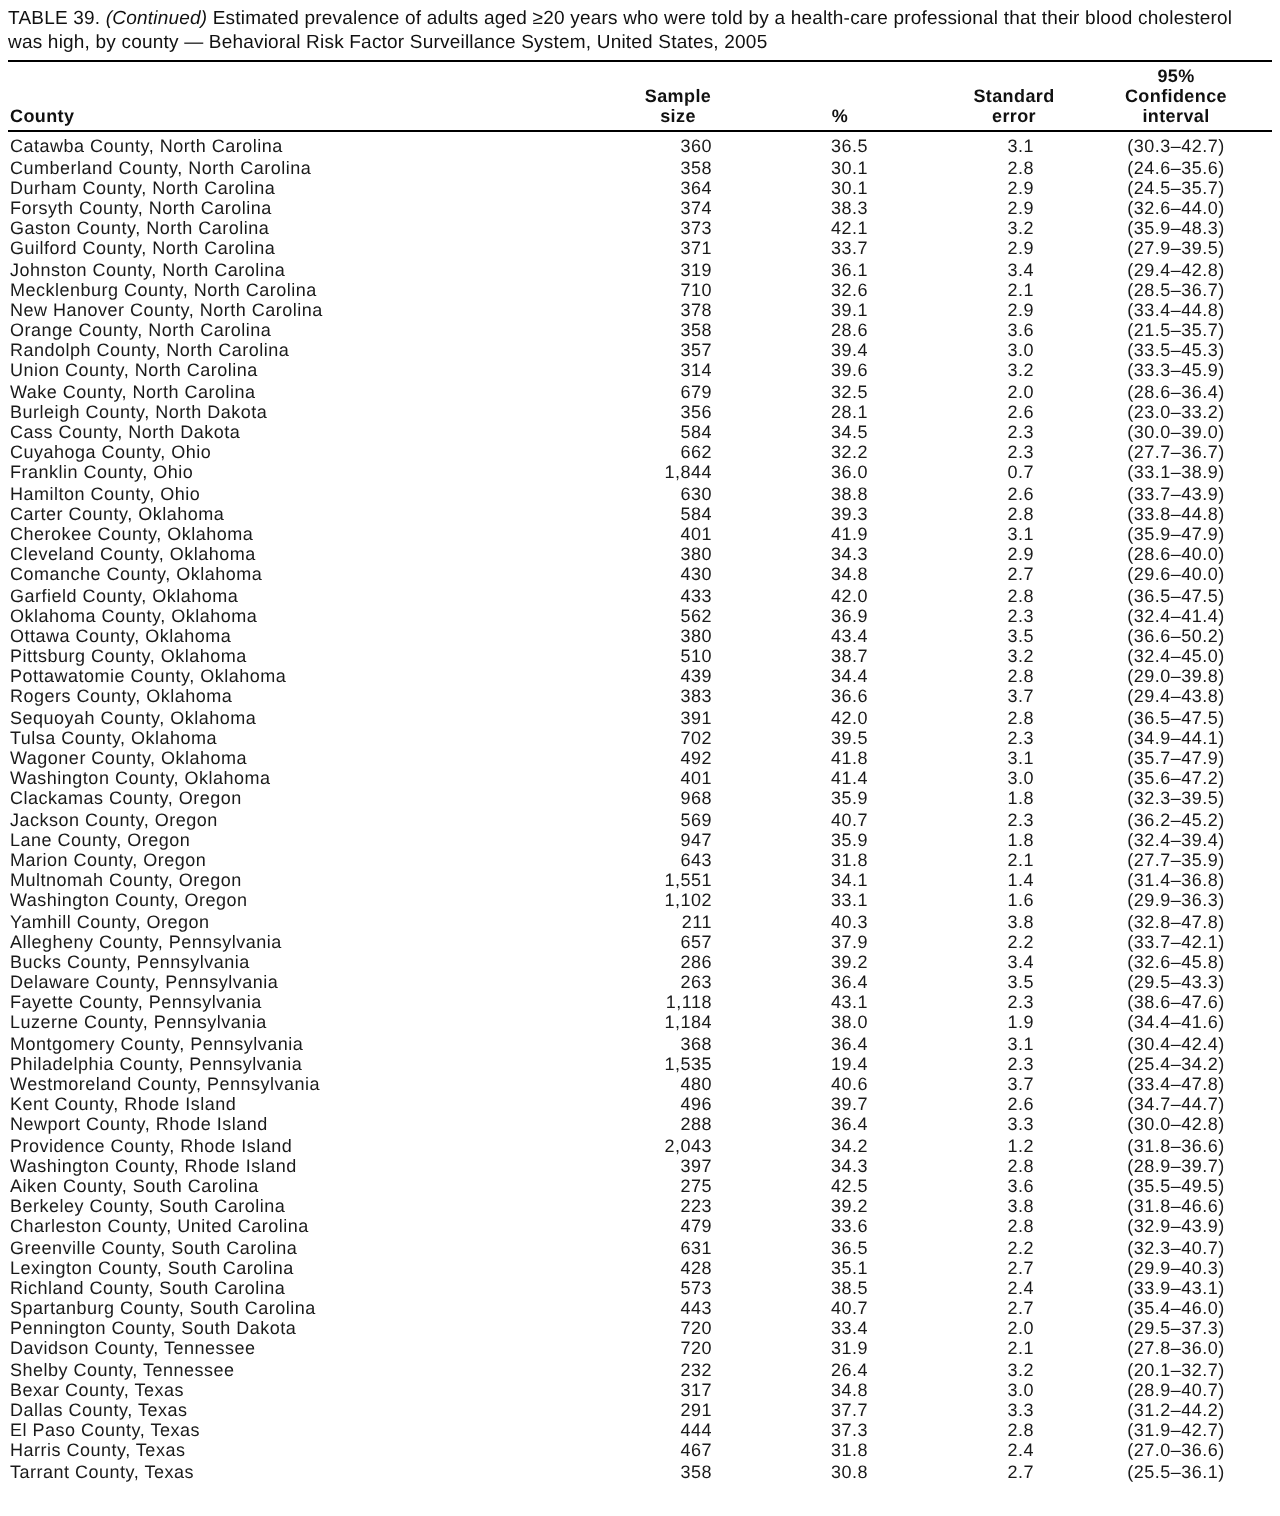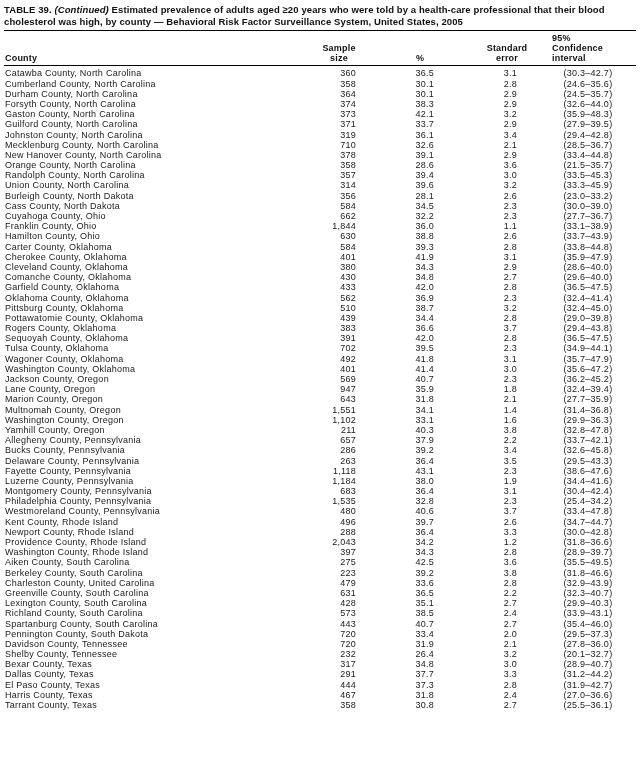--- a/index.html
+++ b/index.html
@@ -15,21 +15,21 @@
     font-family: "Liberation Sans", sans-serif;
   }
   .page {
     width: 640px;
     height: 758px;
     box-sizing: border-box;
     padding: 4px 4px 0 4px;
   }
   .title {
     font-size: 9.5px;
-    font-weight: bold;
+    font-weight: normal;
     line-height: 11.5px;
     letter-spacing: 0.1px;
     color: #111;
     border-bottom: 1px solid #000;
     padding-bottom: 3px;
   }
   .title .i { font-style: italic; }
   table {
     width: 632px;
     border-collapse: collapse;
@@ -61,21 +61,21 @@
     color: #1a1a1a;
   }
   tbody tr { height: 10.18px; }
   tbody tr:first-child td { padding-top: 2px; }
   .c0 { text-align: left; padding-left: 1px; }
   td.c1 { text-align: right; padding-right: 22px; }
   td.c2 { text-align: right; padding-right: 28px; }
   td.c3 { text-align: right; padding-right: 35px; }
   td.c4 { text-align: center; padding-right: 12px; }
   th.c1, th.c2, th.c3 { text-align: center; }
-  th.c4 { text-align: left; padding-right: 12px; }
+  th.c4 { text-align: center; padding-right: 12px; }
 </style>
 </head>
 <body>
 
 <div class="page">
   <div class="title">
     <span>TABLE 39.</span><span class="i"> (Continued)</span><span> Estimated prevalence of adults aged ≥20 years who were told by a health-care professional that their blood cholesterol was high, by county — Behavioral Risk Factor Surveillance System, United States, 2005</span>
   </div>
   <table>
     <colgroup>
@@ -187,20 +187,27 @@
   </tr>
 
   <tr>
     <td class="c0">Union County, North Carolina</td>
     <td class="c1">314</td>
     <td class="c2">39.6</td>
     <td class="c3">3.2</td>
     <td class="c4">(33.3–45.9)</td>
   </tr>
 
+  <tr>
+    <td class="c0">Wake County, North Carolina</td>
+    <td class="c1">679</td>
+    <td class="c2">32.5</td>
+    <td class="c3">2.0</td>
+    <td class="c4">(28.6–36.4)</td>
+  </tr>
 
   <tr>
     <td class="c0">Burleigh County, North Dakota</td>
     <td class="c1">356</td>
     <td class="c2">28.1</td>
     <td class="c3">2.6</td>
     <td class="c4">(23.0–33.2)</td>
   </tr>
 
   <tr>
@@ -216,21 +223,21 @@
     <td class="c1">662</td>
     <td class="c2">32.2</td>
     <td class="c3">2.3</td>
     <td class="c4">(27.7–36.7)</td>
   </tr>
 
   <tr>
     <td class="c0">Franklin County, Ohio</td>
     <td class="c1">1,844</td>
     <td class="c2">36.0</td>
-    <td class="c3">1.1</td>
+    <td class="c3">0.7</td>
     <td class="c4">(33.1–38.9)</td>
   </tr>
 
   <tr>
     <td class="c0">Hamilton County, Ohio</td>
     <td class="c1">630</td>
     <td class="c2">38.8</td>
     <td class="c3">2.6</td>
     <td class="c4">(33.7–43.9)</td>
   </tr>
@@ -276,20 +283,27 @@
   </tr>
 
   <tr>
     <td class="c0">Oklahoma County, Oklahoma</td>
     <td class="c1">562</td>
     <td class="c2">36.9</td>
     <td class="c3">2.3</td>
     <td class="c4">(32.4–41.4)</td>
   </tr>
 
+  <tr>
+    <td class="c0">Ottawa County, Oklahoma</td>
+    <td class="c1">380</td>
+    <td class="c2">43.4</td>
+    <td class="c3">3.5</td>
+    <td class="c4">(36.6–50.2)</td>
+  </tr>
 
   <tr>
     <td class="c0">Pittsburg County, Oklahoma</td>
     <td class="c1">510</td>
     <td class="c2">38.7</td>
     <td class="c3">3.2</td>
     <td class="c4">(32.4–45.0)</td>
   </tr>
 
   <tr>
@@ -333,20 +347,27 @@
   </tr>
 
   <tr>
     <td class="c0">Washington County, Oklahoma</td>
     <td class="c1">401</td>
     <td class="c2">41.4</td>
     <td class="c3">3.0</td>
     <td class="c4">(35.6–47.2)</td>
   </tr>
 
+  <tr>
+    <td class="c0">Clackamas County, Oregon</td>
+    <td class="c1">968</td>
+    <td class="c2">35.9</td>
+    <td class="c3">1.8</td>
+    <td class="c4">(32.3–39.5)</td>
+  </tr>
 
   <tr>
     <td class="c0">Jackson County, Oregon</td>
     <td class="c1">569</td>
     <td class="c2">40.7</td>
     <td class="c3">2.3</td>
     <td class="c4">(36.2–45.2)</td>
   </tr>
 
   <tr>
@@ -424,30 +445,30 @@
   <tr>
     <td class="c0">Luzerne County, Pennsylvania</td>
     <td class="c1">1,184</td>
     <td class="c2">38.0</td>
     <td class="c3">1.9</td>
     <td class="c4">(34.4–41.6)</td>
   </tr>
 
   <tr>
     <td class="c0">Montgomery County, Pennsylvania</td>
-    <td class="c1">683</td>
+    <td class="c1">368</td>
     <td class="c2">36.4</td>
     <td class="c3">3.1</td>
     <td class="c4">(30.4–42.4)</td>
   </tr>
 
   <tr>
     <td class="c0">Philadelphia County, Pennsylvania</td>
     <td class="c1">1,535</td>
-    <td class="c2">32.8</td>
+    <td class="c2">19.4</td>
     <td class="c3">2.3</td>
     <td class="c4">(25.4–34.2)</td>
   </tr>
 
   <tr>
     <td class="c0">Westmoreland County, Pennsylvania</td>
     <td class="c1">480</td>
     <td class="c2">40.6</td>
     <td class="c3">3.7</td>
     <td class="c4">(33.4–47.8)</td>

